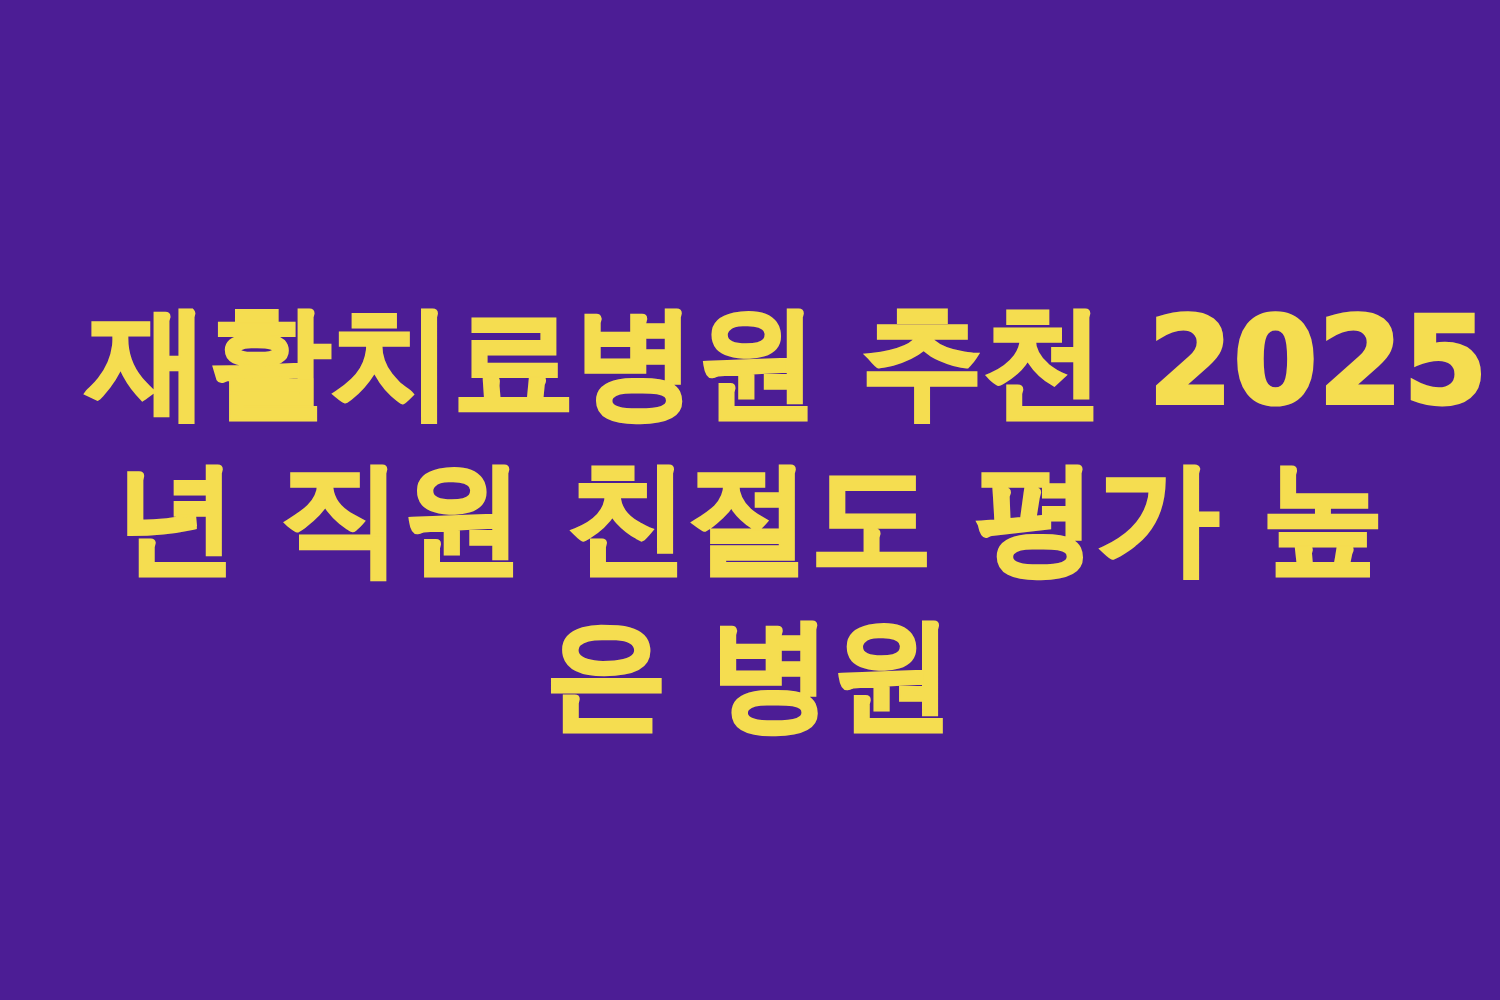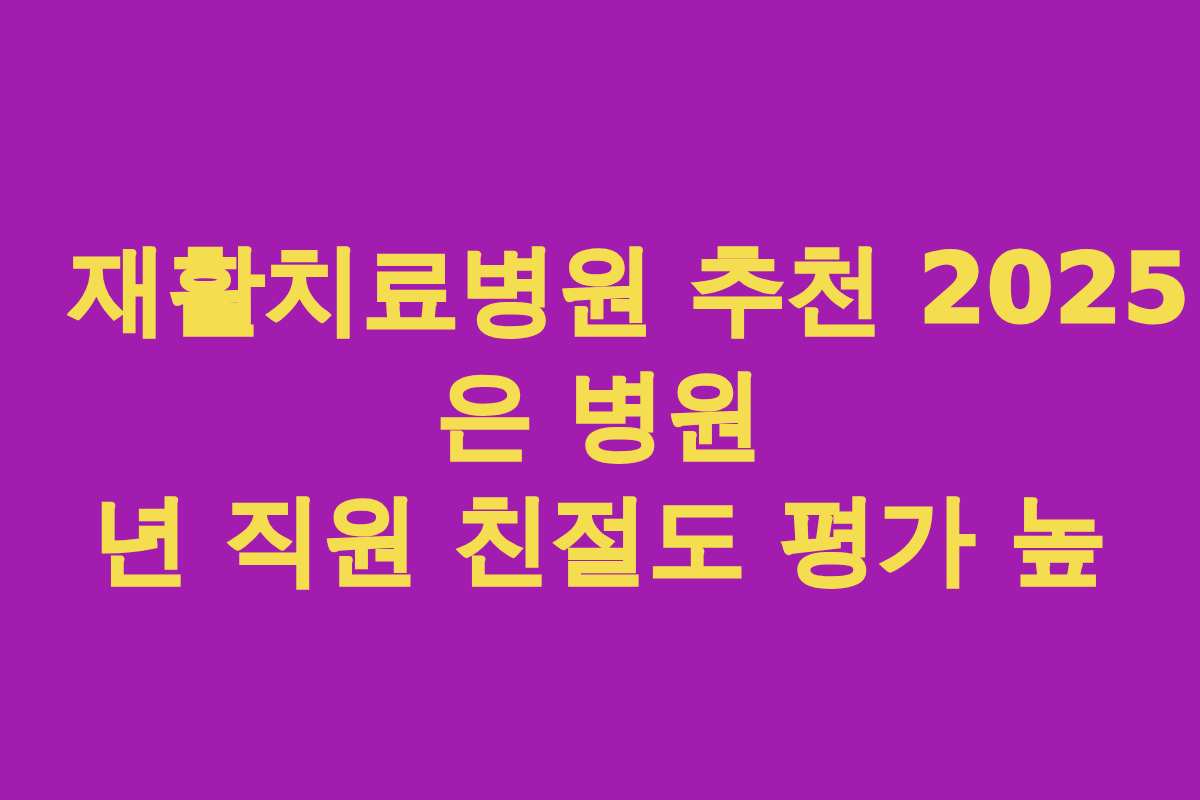--- a/index.html
+++ b/index.html
@@ -49,25 +49,25 @@
     text-rendering: optimizeLegibility;
   }
 
   .title-line.line-1 { font-size: 97px; }
   .title-line.line-2 { font-size: 97px; }
   .title-line.line-3 { font-size: 97px; }
 </style>
 </head>
 <body>
 
-<div id="thumbnail-card" style="background: #a21caf;">
+<div id="thumbnail-card" style="background: #4c1d95;">
 
   <div id="title-block">
 
     <span class="title-line line-1" style="color: rgb(245, 221, 80); -webkit-text-stroke: 3px rgb(245, 221, 80);">재활치료병원 추천 2025</span>
 
+    <span class="title-line line-2" style="color: rgb(245, 221, 80); -webkit-text-stroke: 3px rgb(245, 221, 80);">년 직원 친절도 평가 높</span>
+
     <span class="title-line line-3" style="color: rgb(245, 221, 80); -webkit-text-stroke: 3px rgb(245, 221, 80);">은 병원</span>
-
-    <span class="title-line line-2" style="color: rgb(245, 221, 80); -webkit-text-stroke: 3px rgb(245, 221, 80);">년 직원 친절도 평가 높</span>
 
   </div>
 
 </div>
 
 </body></html>

